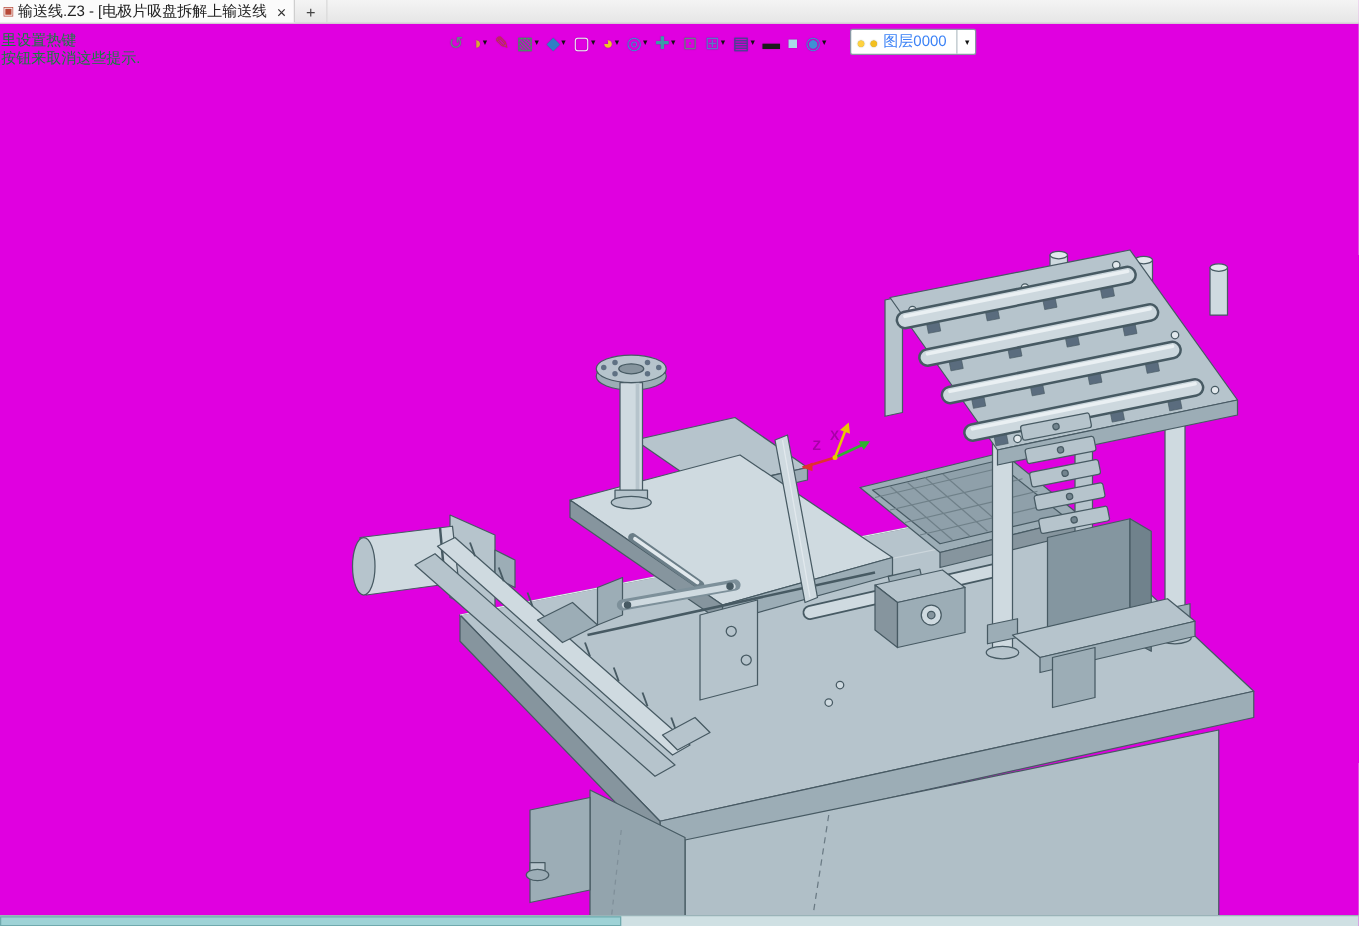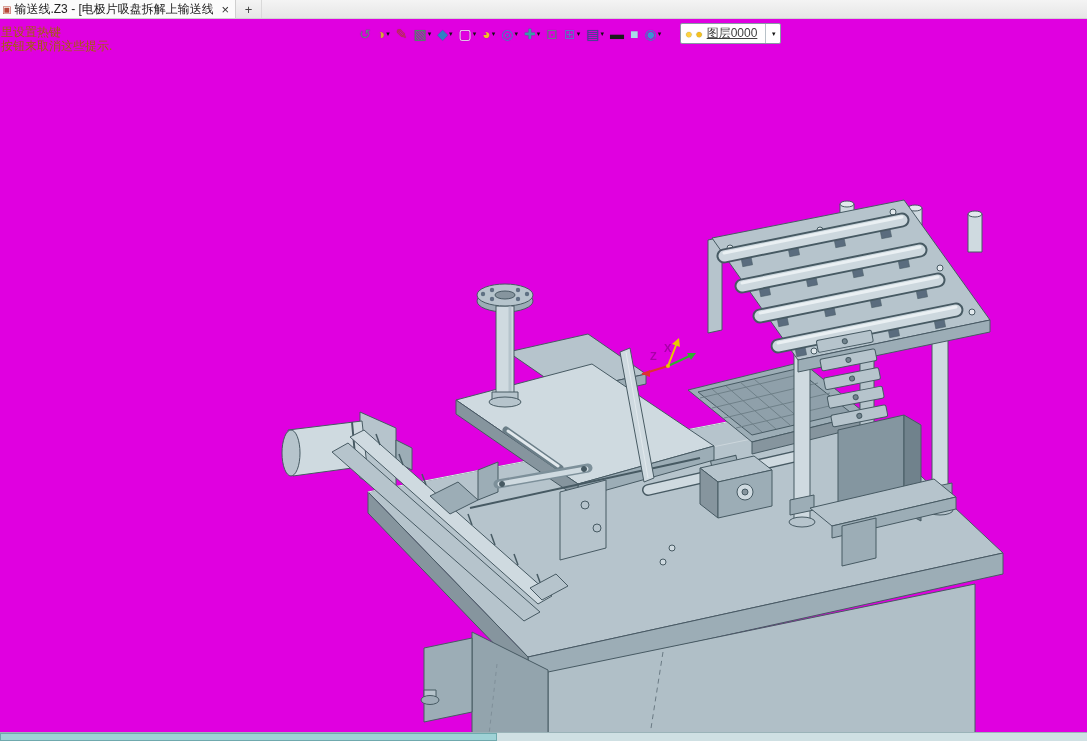--- a/index.html
+++ b/index.html
@@ -16,37 +16,37 @@
   .tab-title { font-size:12px; color:#222; white-space:nowrap; overflow:hidden; }
   .tab-close { font-size:13px; color:#333; margin-left:8px; cursor:default; line-height:1; }
   .tab-new { width:26px; display:flex; align-items:center; justify-content:center;
              font-size:13px; color:#444; border-right:1px solid #d9d9d9; }
 
   
   .viewport { position:absolute; top:19px; left:0; right:0; bottom:0; background:#e000e0; z-index:0; }
 
   .model-svg { position:absolute; top:0; left:0; width:1087px; height:741px; z-index:1; pointer-events:none; }
 
-  .hints { position:absolute; top:25px; left:1px; z-index:3; color:#a16207; font-size:12px; line-height:14px; }
+  .hints { position:absolute; top:25px; left:1px; z-index:3; color:#15803d; font-size:12px; line-height:14px; }
 
   
   .toolbar { position:absolute; top:23px; left:356px; z-index:4; display:flex; align-items:center; }
   .tb-btn { display:inline-flex; align-items:center; height:21px; padding:0 3px; cursor:default; }
   .g { font-size:14px; line-height:1; text-shadow:0 0 1px rgba(0,0,0,.35); }
   .caret { font-size:7px; color:#111; margin-left:1px; text-shadow:none; }
   .i0{color:#6b7f8a}.i1{color:#d7a53a}.i2{color:#c43b3b}.i3{color:#3fa060}
   .i4{color:#2f7fc4}.i5{color:#eef3f5}.i6{color:#efc425}.i7{color:#3f8fd4}
   .i8{color:#3b9aa8}.i9{color:#6b7f8a}.i10{color:#5f74c9}.i11{color:#33518f}
   .i12{color:#1b1b1b}.i13{color:#a9d9e8}.i14{color:#3f8fd4}
 
   .layer-combo { margin-left:16px; height:21px; background:#fff; border:1px solid #8899a4; border-radius:2px;
                  display:flex; align-items:center; padding-left:4px; }
   .bulb { color:#ffd23e; font-size:12px; text-shadow:0 0 1px #8a7a1a; margin-right:3px; }
   .dot  { color:#f4c01e; font-size:12px; text-shadow:0 0 1px #8a7a1a; margin-right:4px; }
-  .layer-label { font-size:12px; color:#404040; padding-right:8px;text-decoration:underline; }
+  .layer-label { font-size:12px; color:#3b82f6; padding-right:8px; }
   .combo-drop { width:15px; align-self:stretch; border-left:1px solid #b8c2c8; display:flex;
                 align-items:center; justify-content:center; }
 
   
   .hscroll { position:absolute; left:0; right:0; bottom:0; height:9px; background:#cfe0e3;
              border-top:1px solid #9ab3b8; z-index:4; }
   .hthumb { position:absolute; left:0; top:0; bottom:0; width:497px; background:#9ed2d6;
             border:1px solid #6fa9ad; }
 </style>
 </head>

